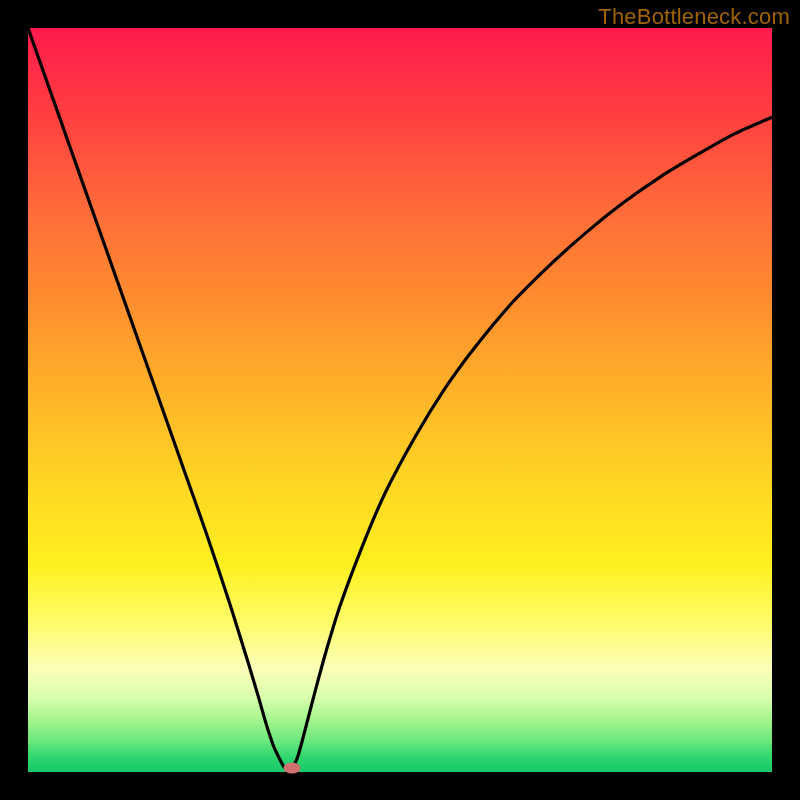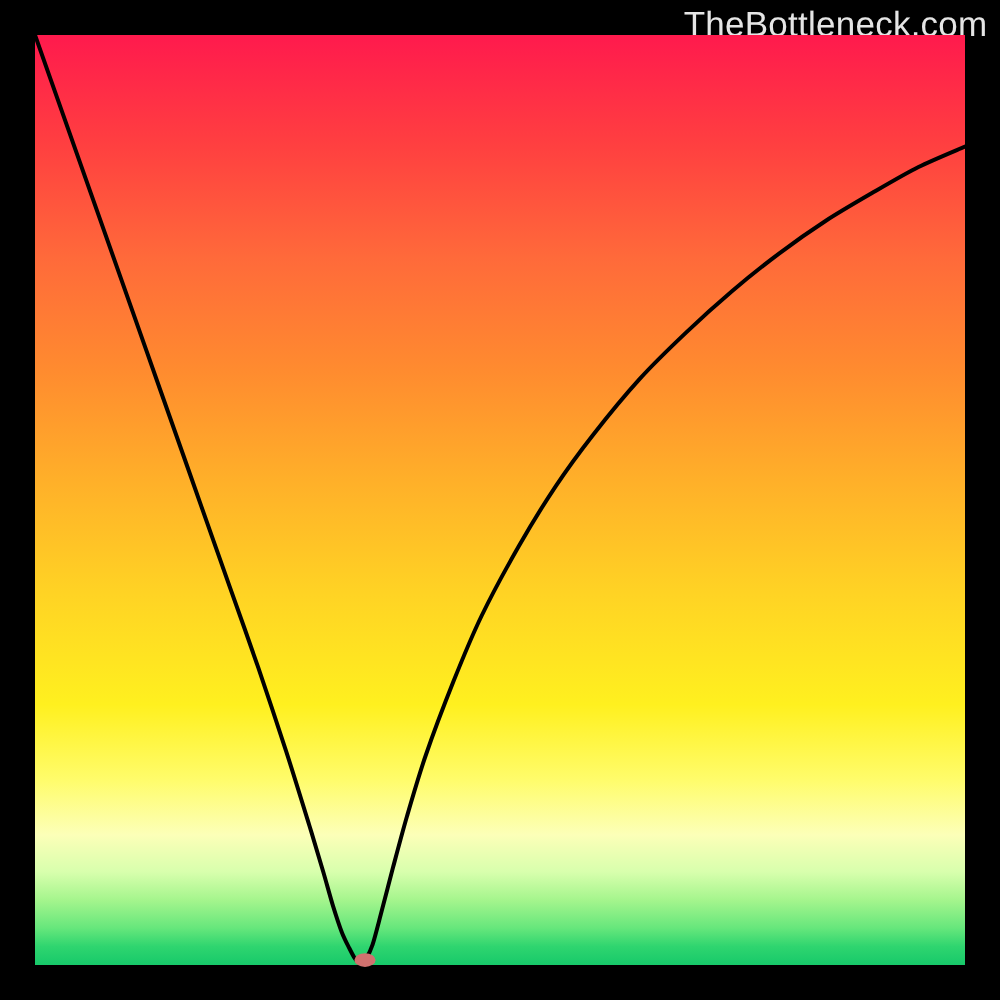--- a/index.html
+++ b/index.html
@@ -39,22 +39,22 @@
       #67e77c 96%,
       #2fd56f 98%,
       #17c96a 100%
     );
   }
   .watermark {
     position: absolute;
     top: 4px;
     right: 10px;
     font-family: Arial, Helvetica, sans-serif;
-    font-size: 28px;
-    color: #e5e5e5;
+    font-size: 22px;
+    color: #a16207;
     letter-spacing: 0.2px;
     user-select: none;
   }
   svg.curve {
     position: absolute;
     top: 0;
     left: 0;
   }
   .marker {
     position: absolute;

